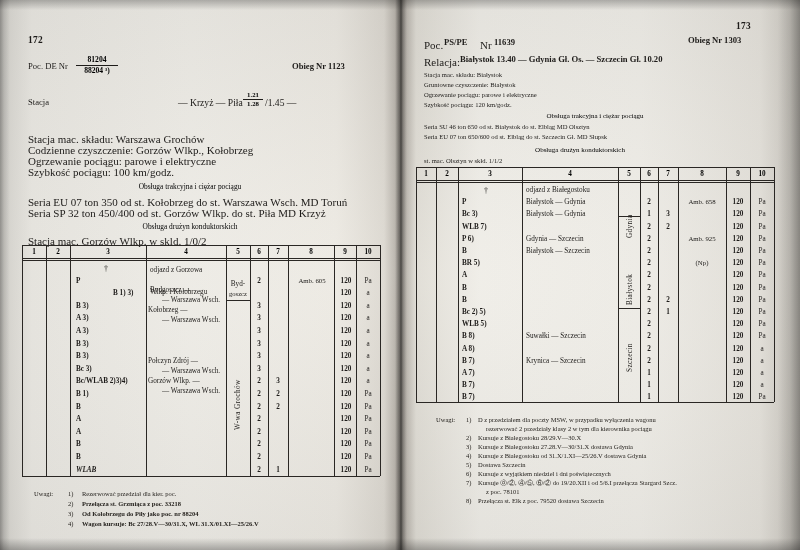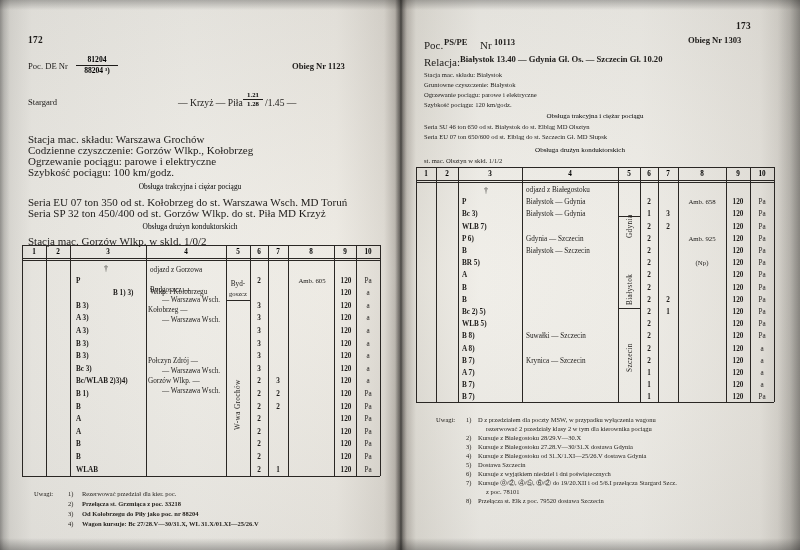--- a/index.html
+++ b/index.html
@@ -83,21 +83,21 @@
     <div class="t folio" style="left:28px;top:24px;">172</div>
 
     <div class="t md" style="left:28px;top:50px;">Poc. DE Nr</div>
     <div class="frac" style="left:76px;top:44px;width:42px;">
       <span class="num">81204</span>
       <span class="bar"></span>
       <span class="den">88204 ³)</span>
     </div>
     <div class="t md b" style="left:292px;top:50px;">Obieg Nr 1123</div>
 
-    <div class="t md" style="left:28px;top:86px;">Stargard</div>
+    <div class="t md" style="left:28px;top:86px;">Stacja</div>
     <div class="t lg" style="left:178px;top:86px;">— Krzyż — Piła</div>
     <div class="smallfrac" style="left:243px;top:80px;width:20px;">
       <span>1.21</span>
       <span class="bar"></span>
       <span>1.28</span>
     </div>
     <div class="t lg" style="left:265px;top:86px;">/1.45 —</div>
 
     <div class="t sm" style="left:28px;top:122px;">Stacja mac. składu: Warszawa Grochów</div>
     <div class="t sm" style="left:28px;top:133px;">Codzienne czyszczenie: Gorzów Wlkp., Kołobrzeg</div>
@@ -211,21 +211,21 @@
         <div class="cell c bold" style="left: 334px; top: 415.8px; width: 24px;">120</div>
         <div class="cell c" style="left: 356px; top: 415.8px; width: 24px;">Pa</div>
         <div class="cell bold" style="left: 76px; top: 428.4px;">B</div>
         <div class="cell c bold" style="left: 250px; top: 428.4px; width: 18px;">2</div>
         <div class="cell c bold" style="left: 334px; top: 428.4px; width: 24px;">120</div>
         <div class="cell c" style="left: 356px; top: 428.4px; width: 24px;">Pa</div>
         <div class="cell bold" style="left: 76px; top: 441px;">B</div>
         <div class="cell c bold" style="left: 250px; top: 441px; width: 18px;">2</div>
         <div class="cell c bold" style="left: 334px; top: 441px; width: 24px;">120</div>
         <div class="cell c" style="left: 356px; top: 441px; width: 24px;">Pa</div>
-        <div class="cell bold" style="left: 76px; top: 453.6px;">WLAB</div>
+        <div class="cell bold" style="left: 76px; top: 453.6px; font-style: italic;">WLAB</div>
         <div class="cell c bold" style="left: 250px; top: 453.6px; width: 18px;">2</div>
         <div class="cell c bold" style="left: 268px; top: 453.6px; width: 20px;">1</div>
         <div class="cell c bold" style="left: 334px; top: 453.6px; width: 24px;">120</div>
         <div class="cell c" style="left: 356px; top: 453.6px; width: 24px;">Pa</div>
       </div>
 
     <div class="note" style="left:34px;top:477px;">Uwagi:</div>
     <div class="note" style="left:68px;top:477px;">1)</div>
     <div class="note" style="left:82px;top:477px;">Rezerwować przedział dla kier. poc.</div>
     <div class="note" style="left:68px;top:487px;">2)</div>
@@ -236,21 +236,21 @@
     <div class="note b" style="left:82px;top:507px;">Wagon kursuje: Bc 27/28.V—30/31.X,  WL 31.X/01.XI—25/26.V</div>
   </div>
 
   <div class="page pg-right">
 
     <div class="t folio" style="left:336px;top:22px;">173</div>
 
     <div class="t sm" style="left:24px;top:40px;">Poc.</div>
     <div class="t md b" style="left:44px;top:38px;">PS/PE</div>
     <div class="t sm" style="left:80px;top:40px;">Nr</div>
-    <div class="t md b" style="left:94px;top:38px;">10113</div>
+    <div class="t md b" style="left:94px;top:38px;">11639</div>
     <div class="t md b" style="left:288px;top:36px;">Obieg Nr 1303</div>
 
     <div class="t sm" style="left:24px;top:57px;">Relacja:</div>
     <div class="t md b" style="left:60px;top:55px;">Białystok 13.40 — Gdynia Gł. Os. — Szczecin Gł. 10.20</div>
 
     <div class="t xs" style="left:24px;top:72px;">Stacja mac. składu: Białystok</div>
     <div class="t xs" style="left:24px;top:82px;">Gruntowne czyszczenie: Białystok</div>
     <div class="t xs" style="left:24px;top:92px;">Ogrzewanie pociągu: parowe i elektryczne</div>
     <div class="t xs" style="left:24px;top:102px;">Szybkość pociągu: 120 km/godz.</div>
 

